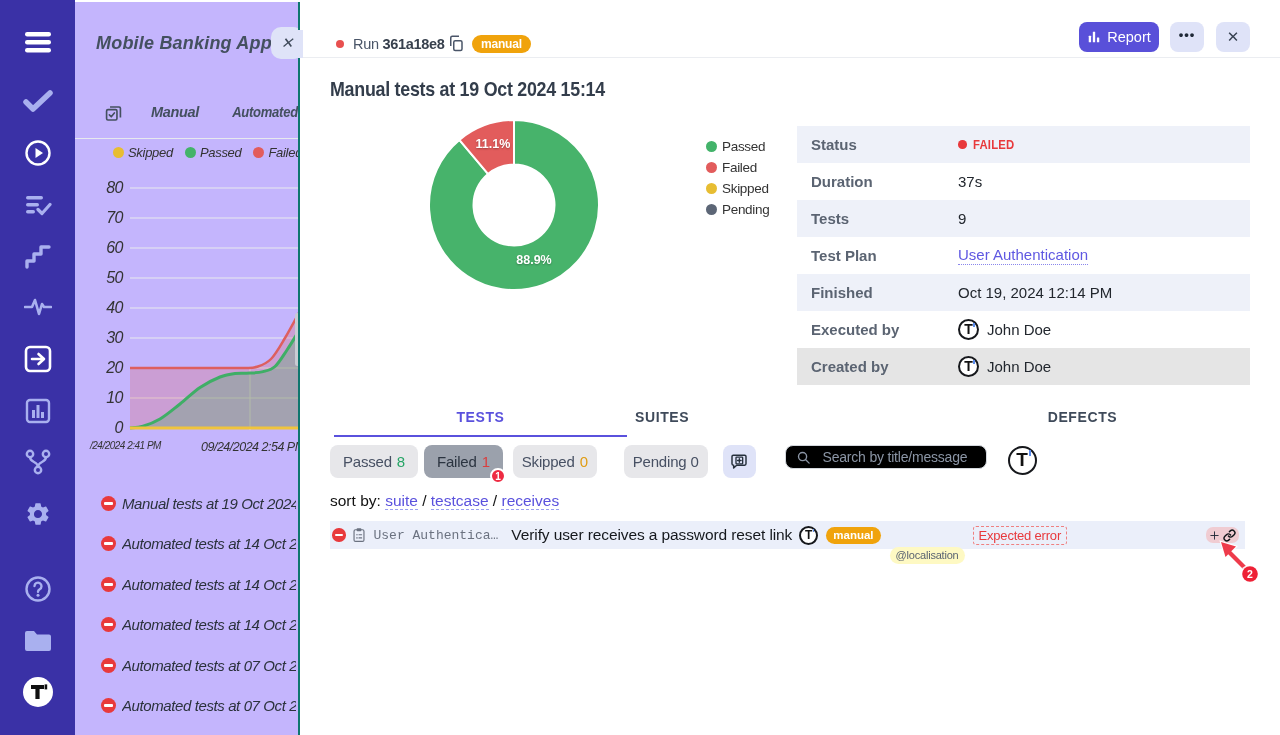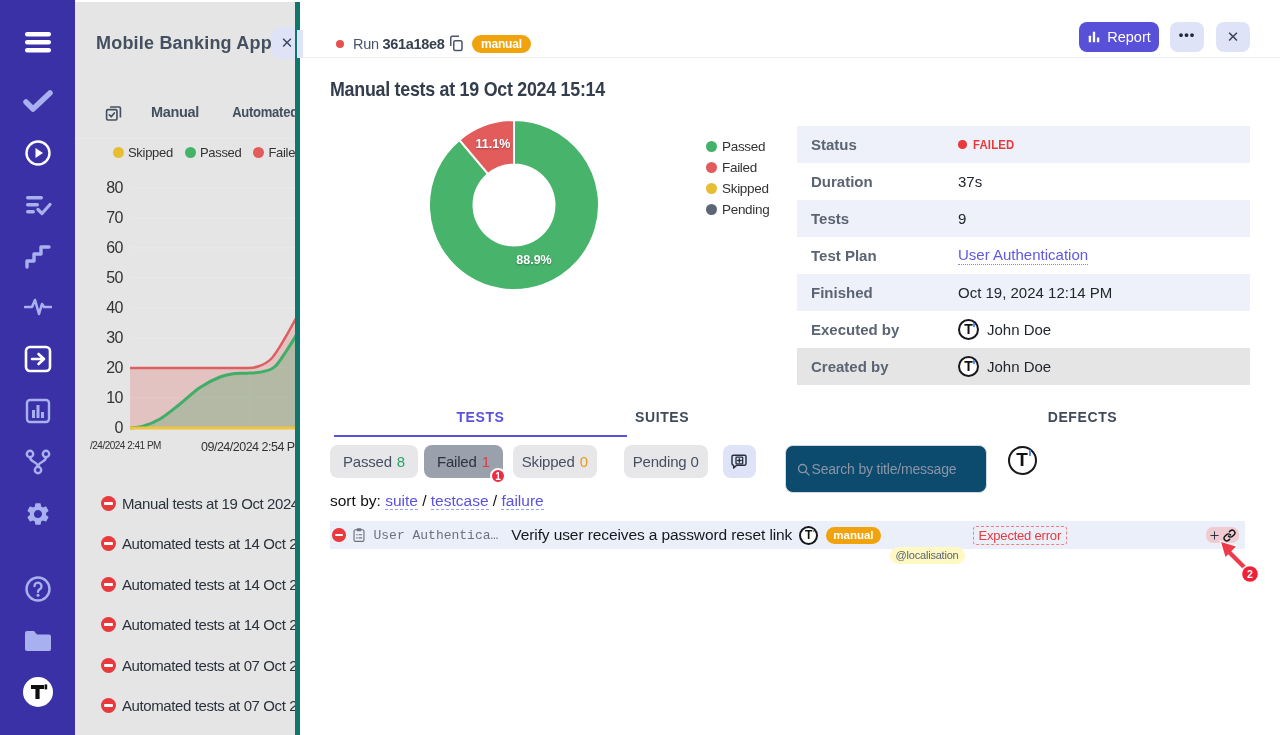--- a/index.html
+++ b/index.html
@@ -1,19 +1,19 @@
 <!DOCTYPE html>
 <html><head>
 <meta charset="utf-8">
 <style>
 * { margin:0; padding:0; box-sizing:border-box; }
 html,body { width:1280px; height:735px; overflow:hidden; font-family:"Liberation Sans", sans-serif; background:#fff; }
 .abs { position:absolute; }
 #sidebar { left:0; top:0; width:75px; height:735px; background:#3a31a6; }
-#panel { left:75px; top:2px; width:225px; height:733px; background:#e5e5e5; border-right:5px solid #0f766e; overflow:hidden; }
+#panel { left:75px; top:2px; width:225px; height:733px; background:#c4b5fd; border-right:2px solid #0f766e; overflow:hidden;font-style:italic; }
 #main { left:301px; top:2px; width:979px; height:733px; background:#fff; }
 .ico { position:absolute; left:50%; transform:translate(-50%,-50%); }
 svg { display:block; }
 .avatar { display:inline-flex; flex:none; align-items:center; justify-content:center; border:2px solid #16181c; border-radius:50%; background:#fff; position:relative; font-weight:bold; color:#111; }
 .avatar::after { content:"T"; margin-top:-1px; }
 .avatar::before { content:""; position:absolute; top:9%; right:13%; width:11%; height:24%; background:#5b8def; }
 .runminus { width:15px; height:15px; border-radius:50%; background:#e8393c; margin-left:26px; flex:none; position:relative; }
 .runminus::after { content:""; position:absolute; left:3px; top:6.2px; width:9px; height:2.6px; background:#fff; border-radius:1px; }
 .runtxt { margin-left:6px; font-size:15px; letter-spacing:-0.4px; color:#2b323c; white-space:nowrap; overflow:hidden; width:174px; }
 .srow { height:37px; display:flex; align-items:center; padding:0 14px; }
@@ -281,31 +281,31 @@
     </div>
     <div class="fbtn" style="padding:0 9px;margin-left:4px;">Skipped <span style="color:#e09c12;">0</span></div>
     <div class="fbtn" style="padding:0 9px;margin-left:21px;">Pending 0</div>
     <div style="width:33px;height:33px;background:#dfe3f8;border-radius:8px;display:flex;align-items:center;justify-content:center;margin-left:9px;">
       <svg width="18" height="17" viewBox="0 0 27 25" fill="none" stroke="#26303c" stroke-width="2.2">
           <path d="M3 5a2 2 0 0 1 2-2h17a2 2 0 0 1 2 2v11a2 2 0 0 1-2 2H10l-4.5 4.2V18H5a2 2 0 0 1-2-2Z" stroke-linejoin="round"></path>
           <rect x="9" y="6" width="10" height="10" rx="1" stroke-width="2"></rect>
           <path d="M14 8.3v5.4M11.3 11h5.4" stroke-width="2" stroke-linecap="round"></path>
         </svg>
     </div>
-    <div style="width:202px;height:48px;margin-left:23px;background:#0c4a6e;border:1px solid #d4d8de;border-radius:8px;display:flex;align-items:center;padding:0 10px;gap:1px;color:#8b95a5;">
+    <div style="width:202px;height:24px;margin-left:23px;background:#000000;border:1px solid #d4d8de;border-radius:8px;display:flex;align-items:center;padding:0 10px;gap:12px;color:#8b95a5;">
       <svg width="15" height="15" viewBox="0 0 24 24" fill="none" stroke="#8b95a5" stroke-width="2.2">
           <circle cx="10.5" cy="10.5" r="6.5"></circle>
           <path d="M15.5 15.5 L21 21" stroke-linecap="round"></path>
         </svg>
       <span style="font-size:14px;letter-spacing:-0.2px;white-space:nowrap;">Search by title/message</span>
     </div>
     <span class="avatar" style="width:29px;height:29px;margin-left:15px;margin-top:1px;font-size:19px;"></span>
   </div>
 
-  <div class="abs" style="left:29px;top:490px;font-size:15.5px;color:#111;">sort by: <span style="color:#5a51dd;border-bottom:1px dashed #9b9ff0;">suite</span> / <span style="color:#5a51dd;border-bottom:1px dashed #9b9ff0;">testcase</span> / <span style="color:#5a51dd;border-bottom:1px dashed #9b9ff0;">failure</span></div>
+  <div class="abs" style="left:29px;top:490px;font-size:15.5px;color:#111;">sort by: <span style="color:#5a51dd;border-bottom:1px dashed #9b9ff0;">suite</span> / <span style="color:#5a51dd;border-bottom:1px dashed #9b9ff0;">testcase</span> / <span style="color:#5a51dd;border-bottom:1px dashed #9b9ff0;">receives</span></div>
 
   <div class="abs" style="left:29px;top:519px;width:915px;height:28px;background:#ebeffa;display:flex;align-items:center;padding:0 8px;">
     <span style="width:13.5px;height:13.5px;border-radius:50%;background:#e8393c;position:relative;flex:none;margin-left:-6px;">
         <span style="position:absolute;left:2.6px;top:5.6px;width:8.3px;height:2.4px;background:#fff;border-radius:1px;"></span>
       </span>
     <span style="margin-left:6px;flex:none;">
       <svg width="14" height="16" viewBox="0 0 24 26" fill="none" stroke="#6b7280" stroke-width="2">
           <rect x="3.5" y="4" width="17" height="20" rx="2.5"></rect>
           <rect x="8" y="1.5" width="8" height="5" rx="1.2" fill="#6b7280" stroke="none"></rect>
           <path d="M8 12.5h1M12 12.5h4.5M8 18h1M12 18h4.5" stroke-linecap="round"></path>

